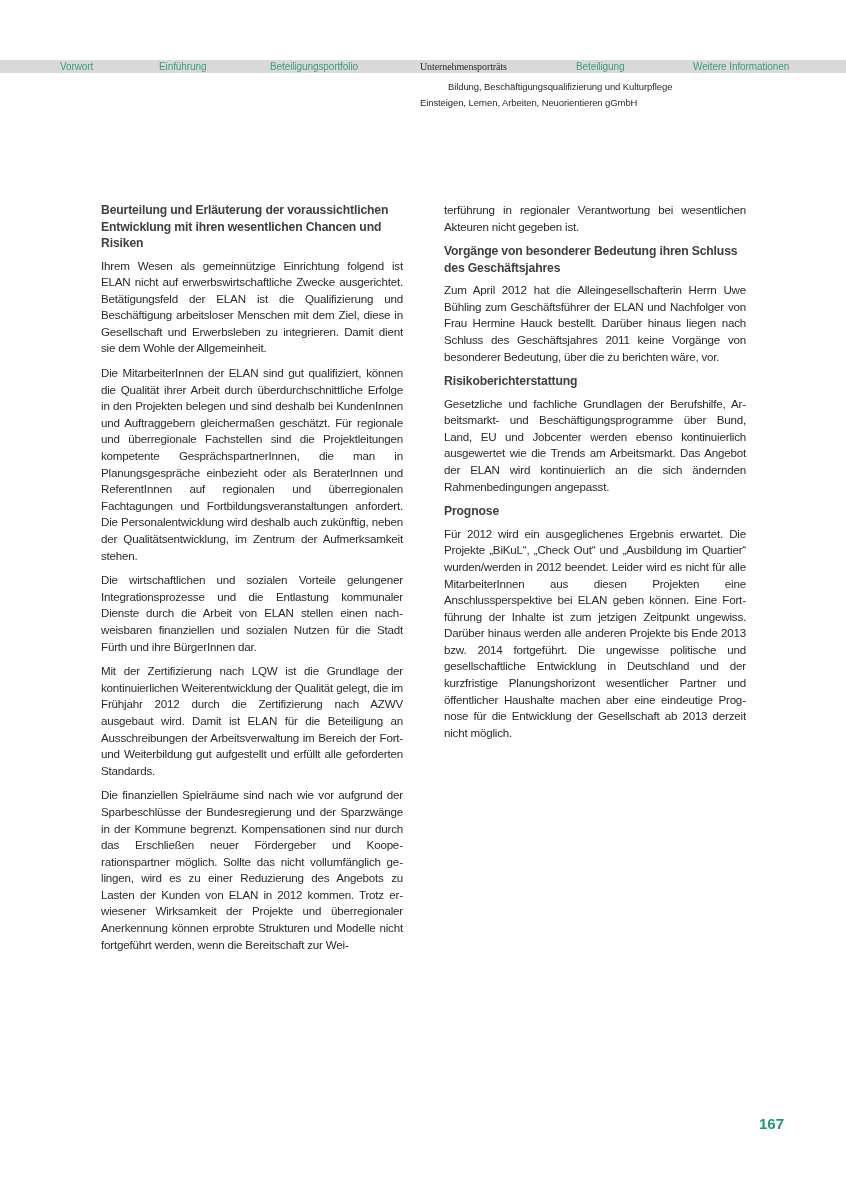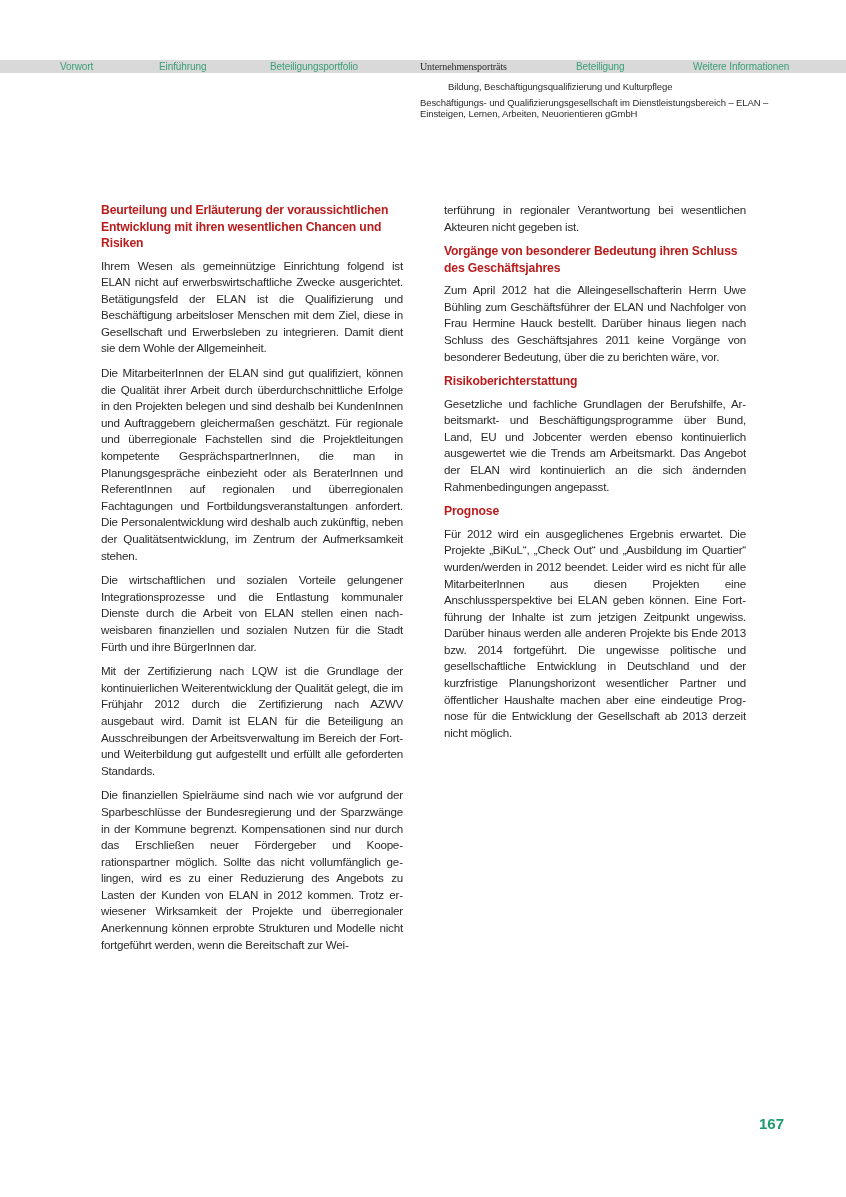--- a/index.html
+++ b/index.html
@@ -26,21 +26,21 @@
     color: #2a2a2a; letter-spacing: -0.1px;
   }
 
   .col {
     position: absolute; top: 202px; width: 302px;
   }
   .col-left { left: 101px; }
   .col-right { left: 444px; }
 
   .heading {
-    font-weight: bold; color: #b91c1c; font-size: 12.2px; line-height: 16.5px;
+    font-weight: bold; color: #404040; font-size: 12.2px; line-height: 16.5px;
     margin-bottom: 6px; letter-spacing: -0.15px;
   }
   .para {
     font-size: 11.6px; line-height: 16.6px; text-align: justify; color: #2a2a2a;
     margin-bottom: 8px; hyphens: manual; letter-spacing: -0.2px;
     word-spacing: 0px;
   }
 
   .page-number {
     position: absolute; left: 759px; top: 1115px; font-size: 15px; font-weight: bold; color: #1d9a6c;
@@ -53,21 +53,20 @@
   <span class="nav-item" style="left:60px;">Vorwort</span>
   <span class="nav-item" style="left:159px;">Einführung</span>
   <span class="nav-item" style="left:270px;">Beteiligungsportfolio</span>
   <span class="nav-item active" style="left:420px;">Unternehmensporträts</span>
   <span class="nav-item" style="left:576px;">Beteiligung</span>
   <span class="nav-item" style="left:693px;">Weitere Informationen</span>
 </nav>
 
 <div class="section-label">Bildung, Beschäftigungsqualifizierung und Kulturpflege</div>
 <div class="company-name">
-  <div>Beschäftigungs- und Qualifizierungsgesellschaft im Dienstleistungsbereich – ELAN –</div>
   <div>Einsteigen, Lernen, Arbeiten, Neuorientieren gGmbH</div>
 </div>
 
 <section class="col col-left">
   <h2 class="heading">Beurteilung und Erläuterung der voraussichtlichen Entwicklung mit ihren wesentlichen Chancen und Risiken</h2>
   <p class="para">Ihrem Wesen als gemeinnützige Einrichtung folgend ist ELAN nicht auf erwerbswirtschaftliche Zwecke ausgerich­tet. Betätigungsfeld der ELAN ist die Qualifizierung und Beschäftigung arbeitsloser Menschen mit dem Ziel, diese in Gesellschaft und Erwerbsleben zu integrieren. Damit dient sie dem Wohle der Allgemeinheit.</p>
   <p class="para">Die MitarbeiterInnen der ELAN sind gut qualifiziert, kön­nen die Qualität ihrer Arbeit durch überdurchschnittliche Erfolge in den Projekten belegen und sind deshalb bei KundenInnen und Auftraggebern gleichermaßen ge­schätzt. Für regionale und überregionale Fachstellen sind die Projektleitungen kompetente GesprächspartnerInnen, die man in Planungsgespräche einbezieht oder als Bera­terInnen und ReferentInnen auf regionalen und überregio­nalen Fachtagungen und Fortbildungsveranstaltungen anfordert. Die Personalentwicklung wird deshalb auch zu­künftig, neben der Qualitätsentwicklung, im Zentrum der Aufmerksamkeit stehen.</p>
   <p class="para">Die wirtschaftlichen und sozialen Vorteile gelungener Integrationsprozesse und die Entlastung kommunaler Dienste durch die Arbeit von ELAN stellen einen nach­weisbaren finanziellen und sozialen Nutzen für die Stadt Fürth und ihre BürgerInnen dar.</p>
   <p class="para">Mit der Zertifizierung nach LQW ist die Grundlage der kontinuierlichen Weiterentwicklung der Qualität gelegt, die im Frühjahr 2012 durch die Zertifizierung nach AZWV ausgebaut wird. Damit ist ELAN für die Beteiligung an Ausschreibungen der Arbeitsverwaltung im Bereich der Fort- und Weiterbildung gut aufgestellt und erfüllt alle geforderten Standards.</p>
   <p class="para">Die finanziellen Spielräume sind nach wie vor aufgrund der Sparbeschlüsse der Bundesregierung und der Spar­zwänge in der Kommune begrenzt. Kompensationen sind nur durch das Erschließen neuer Fördergeber und Koope­rationspartner möglich. Sollte das nicht vollumfänglich ge­lingen, wird es zu einer Reduzierung des Angebots zu Lasten der Kunden von ELAN in 2012 kommen. Trotz er­wiesener Wirksamkeit der Projekte und überregionaler Anerkennung können erprobte Strukturen und Modelle nicht fortgeführt werden, wenn die Bereitschaft zur Wei-</p>

